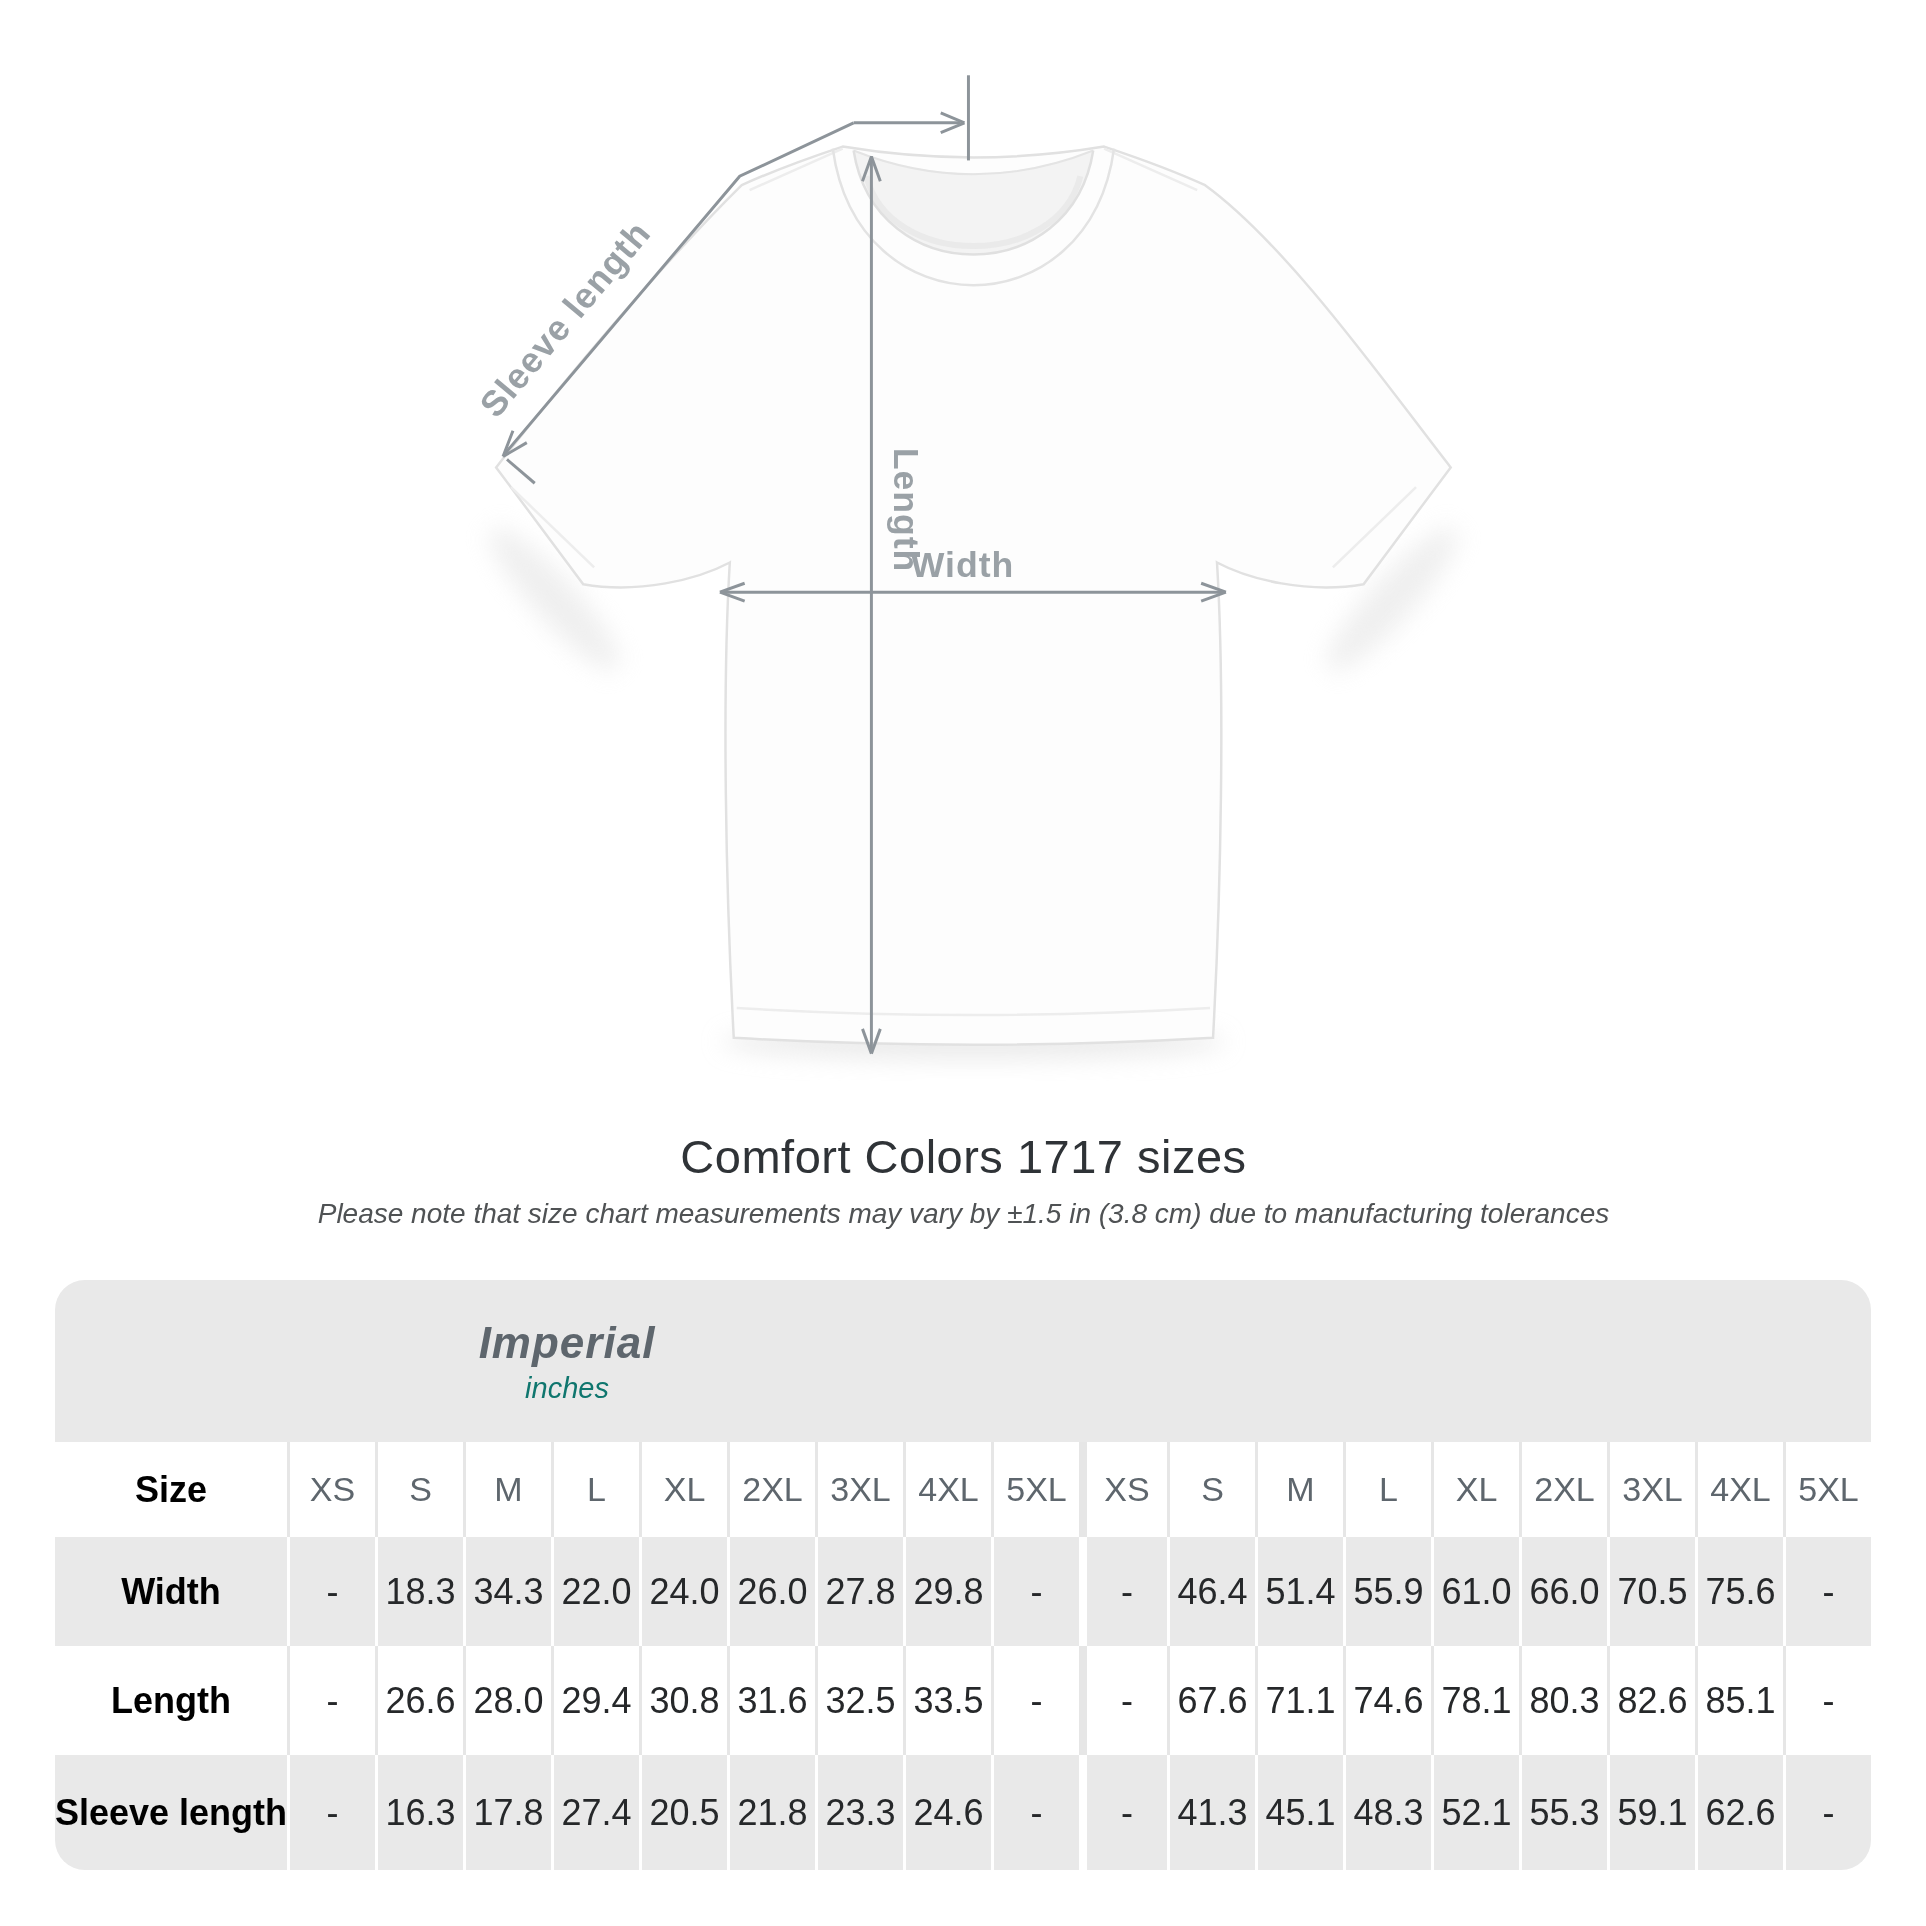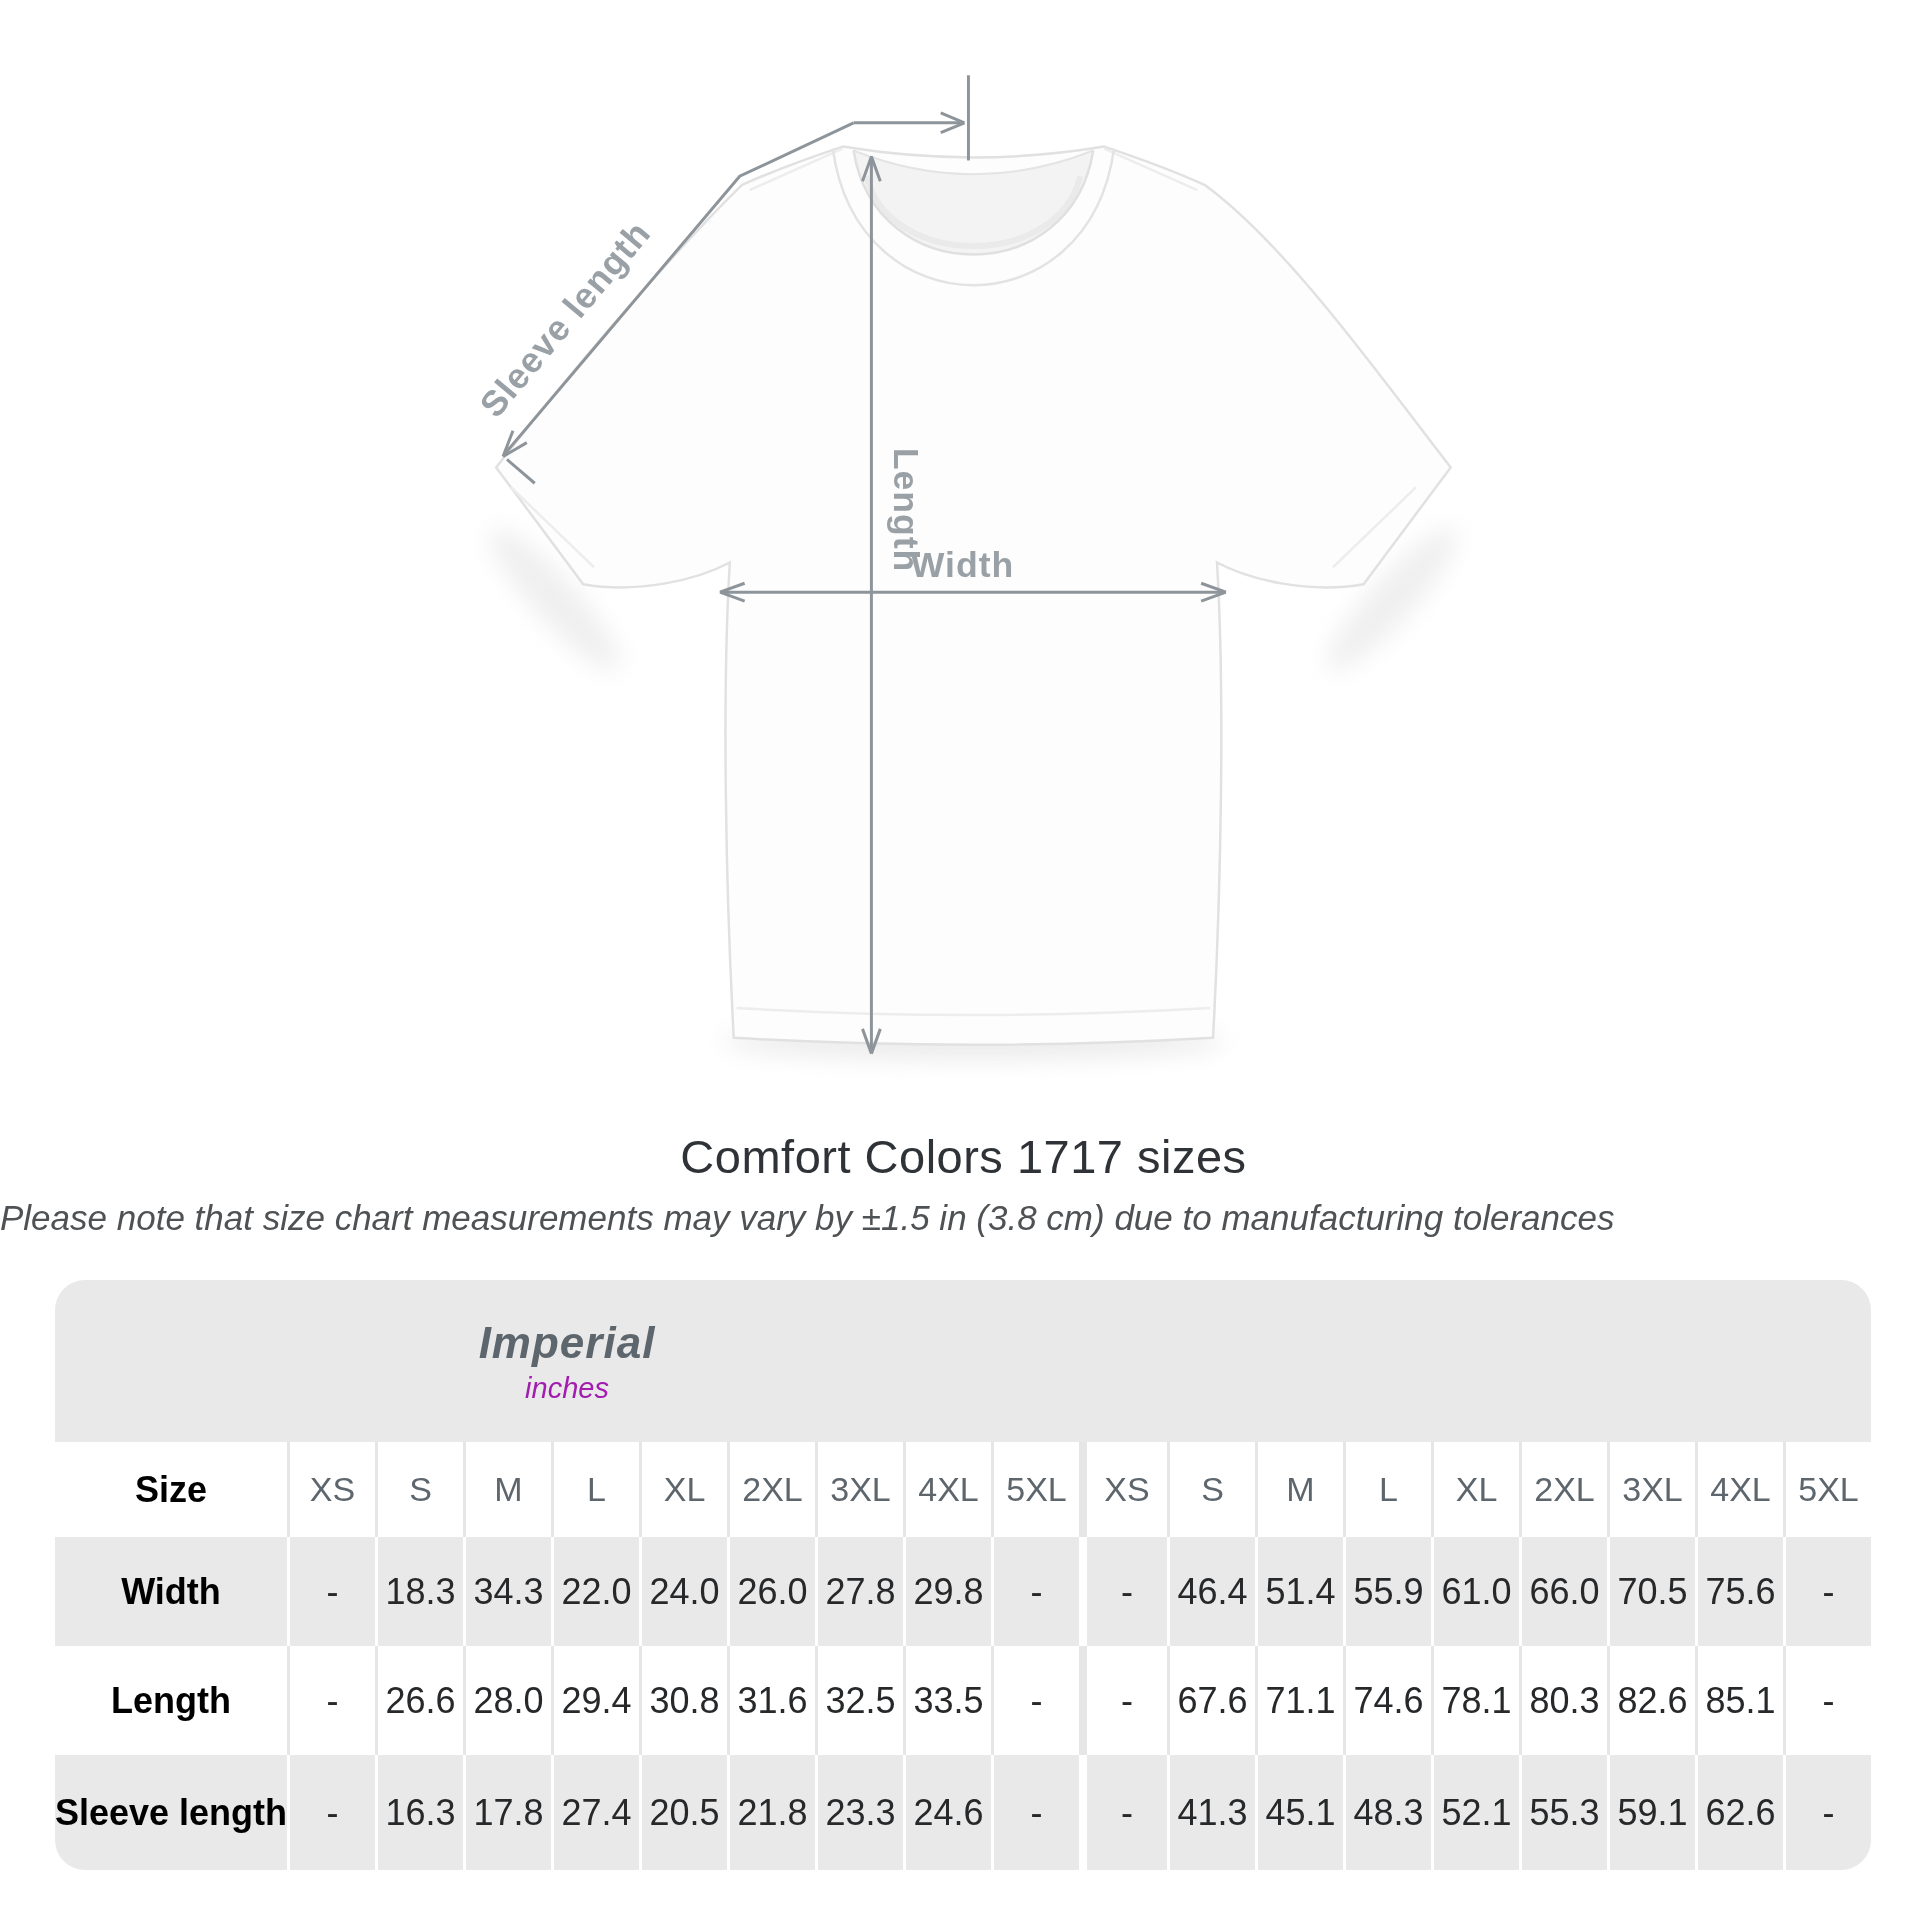--- a/index.html
+++ b/index.html
@@ -7,32 +7,32 @@
     position:relative; width:1927px; height:1927px; background:#ffffff;
     font-family:"Liberation Sans","DejaVu Sans",sans-serif; overflow:hidden;
   }
   svg.diagram { position:absolute; top:0; left:0; display:block; }
 
   .title {
     position:absolute; top:1129px; left:0; width:100%; text-align:center;
     font-size:47px; font-weight:normal; color:#2f3337; letter-spacing:0.5px;
   }
   .subtitle {
-    position:absolute; top:1198px; left:0; width:100%; 
-    font-size:35px; font-style:italic; color:#4f5254;
+    position:absolute; top:1198px; left:0; width:100%; text-align:center;
+    font-size:28px; font-style:italic; color:#4f5254;
   }
 
   .size-table {
     position:absolute; left:55px; top:1280px; width:1816px;
     border-radius:30px; overflow:hidden;
   }
   .band { height:162px; background:#e9e9e9; display:grid; grid-template-columns:1024px auto; }
   .group { display:flex; flex-direction:column; align-items:center; justify-content:center; gap:4px; }
   .group-title { font-size:44px; font-weight:bold; font-style:italic; color:#5e666d; letter-spacing:1px; }
-  .group-sub { font-size:29px; font-style:italic; color:#a21caf; }
+  .group-sub { font-size:29px; font-style:italic; color:#0f766e; }
 
   .trow { display:grid; grid-template-columns:232px repeat(18, 1fr); }
   .cell { display:flex; align-items:center; justify-content:center; white-space:nowrap; }
   .r-head  { height:95px;  background:#ffffff; --sep:#e6e6e6; }
   .r-gray  { height:109px; background:#e9e9e9; --sep:#ffffff; }
   .r-white { height:109px; background:#ffffff; --sep:#e6e6e6; }
   .r-last  { height:115px; }
   .c { border-left:3px solid var(--sep); }
   .c.half { border-left-width:8px; }
   .label-cell { font-weight:bold; color:#000000; font-size:36px; }

